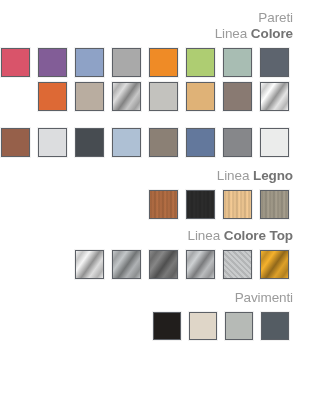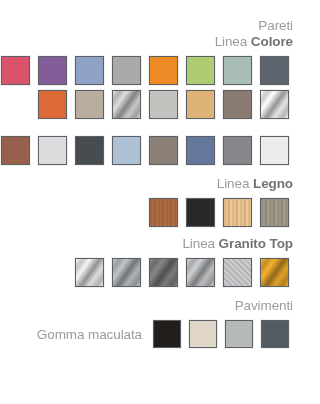--- a/index.html
+++ b/index.html
@@ -77,21 +77,21 @@
   }
   .row-label {
     font-size: 13.5px;
     color: #9b9b9b;
     white-space: nowrap;
     margin-right: 7px;
     letter-spacing: -0.1px;
   }
 
   
-  .blk-pareti-title { margin-top: 18px; text-align: right; }
+  .blk-pareti-title { margin-top: 10px; text-align: right; }
   .blk-colore-title { margin-top: 0px; }
   .gap-2 { height: 3px; }
   .gap-4 { height: 5px; }
   .gap-6 { height: 8px; }
   .gap-8 { height: 10px; }
 </style>
 </head>
 <body>
 
 <div class="sheet">
@@ -144,38 +144,37 @@
   <div class="gap-4"></div>
   <div class="row right" id="row-legno">
       <div class="swatch" style="background: repeating-linear-gradient(90deg, rgb(187, 114, 70) 0px, rgb(156, 96, 59) 2px, rgb(177, 108, 67) 4px, rgb(150, 92, 56) 6px, rgb(184, 112, 69) 8px);"></div>
       <div class="swatch" style="background: repeating-linear-gradient(90deg, rgb(46, 46, 46) 0px, rgb(39, 39, 39) 2px, rgb(44, 44, 44) 4px, rgb(37, 37, 37) 6px, rgb(45, 45, 45) 8px);"></div>
       <div class="swatch" style="background: repeating-linear-gradient(90deg, rgb(253, 210, 154) 0px, rgb(212, 176, 129) 2px, rgb(239, 199, 146) 4px, rgb(202, 168, 123) 6px, rgb(248, 206, 151) 8px);"></div>
       <div class="swatch" style="background: repeating-linear-gradient(90deg, rgb(172, 164, 146) 0px, rgb(144, 137, 122) 2px, rgb(162, 155, 138) 4px, rgb(137, 131, 117) 6px, rgb(168, 161, 144) 8px);"></div>
     </div>
 
   <div class="gap-6"></div>
   <div class="heading">
-    <span>Linea </span><span class="strong">Granito Top</span>
+    <span>Linea </span><span class="strong">Colore Top</span>
   </div>
   <div class="gap-4"></div>
   <div class="row right" id="row-acciaio">
       <div class="swatch" style="background: linear-gradient(125deg, rgb(255, 255, 255) 0%, rgb(197, 197, 197) 18%, rgb(245, 245, 245) 32%, rgb(145, 145, 145) 52%, rgb(221, 221, 221) 68%, rgb(177, 177, 177) 84%, rgb(251, 251, 251) 100%);"></div>
       <div class="swatch" style="background: linear-gradient(125deg, rgb(207, 211, 213) 0%, rgb(156, 159, 161) 18%, rgb(194, 198, 200) 32%, rgb(114, 117, 118) 52%, rgb(175, 178, 180) 68%, rgb(140, 143, 144) 84%, rgb(199, 203, 205) 100%);"></div>
       <div class="swatch" style="background: linear-gradient(125deg, rgb(143, 143, 143) 0%, rgb(108, 108, 108) 18%, rgb(134, 134, 134) 32%, rgb(79, 79, 79) 52%, rgb(121, 121, 121) 68%, rgb(97, 97, 97) 84%, rgb(138, 138, 138) 100%);"></div>
       <div class="swatch" style="background: linear-gradient(125deg, rgb(220, 222, 225) 0%, rgb(166, 168, 170) 18%, rgb(206, 209, 211) 32%, rgb(122, 123, 125) 52%, rgb(186, 188, 190) 68%, rgb(149, 150, 152) 84%, rgb(211, 214, 216) 100%);"></div>
       <div class="swatch" style="background: repeating-linear-gradient(45deg, rgb(201, 203, 204) 0px, rgb(201, 203, 204) 2px, rgb(179, 181, 182) 2px, rgb(179, 181, 182) 4px), rgb(193, 195, 196);"></div>
       <div class="swatch" style="background: linear-gradient(125deg, rgb(255, 189, 48) 0%, rgb(197, 142, 36) 18%, rgb(245, 177, 45) 32%, rgb(145, 104, 27) 52%, rgb(221, 160, 41) 68%, rgb(177, 128, 33) 84%, rgb(251, 181, 46) 100%);"></div>
     </div>
 
   <div class="gap-8"></div>
   <div class="heading plain">Pavimenti</div>
   <div class="gap-4"></div>
 
   <div class="labeled-row">
-    <span class="row-label">Gomma maculata</span>
     <span class="row" id="row-gomma">
         <div class="swatch sw-sm" style="background: rgb(33, 30, 28);"></div>
         <div class="swatch sw-sm" style="background: rgb(223, 214, 200);"></div>
         <div class="swatch sw-sm" style="background: rgb(182, 186, 182);"></div>
         <div class="swatch sw-sm" style="background: rgb(84, 92, 99);"></div>
       </span>
   </div>
 
   <div class="gap-2"></div>
 

